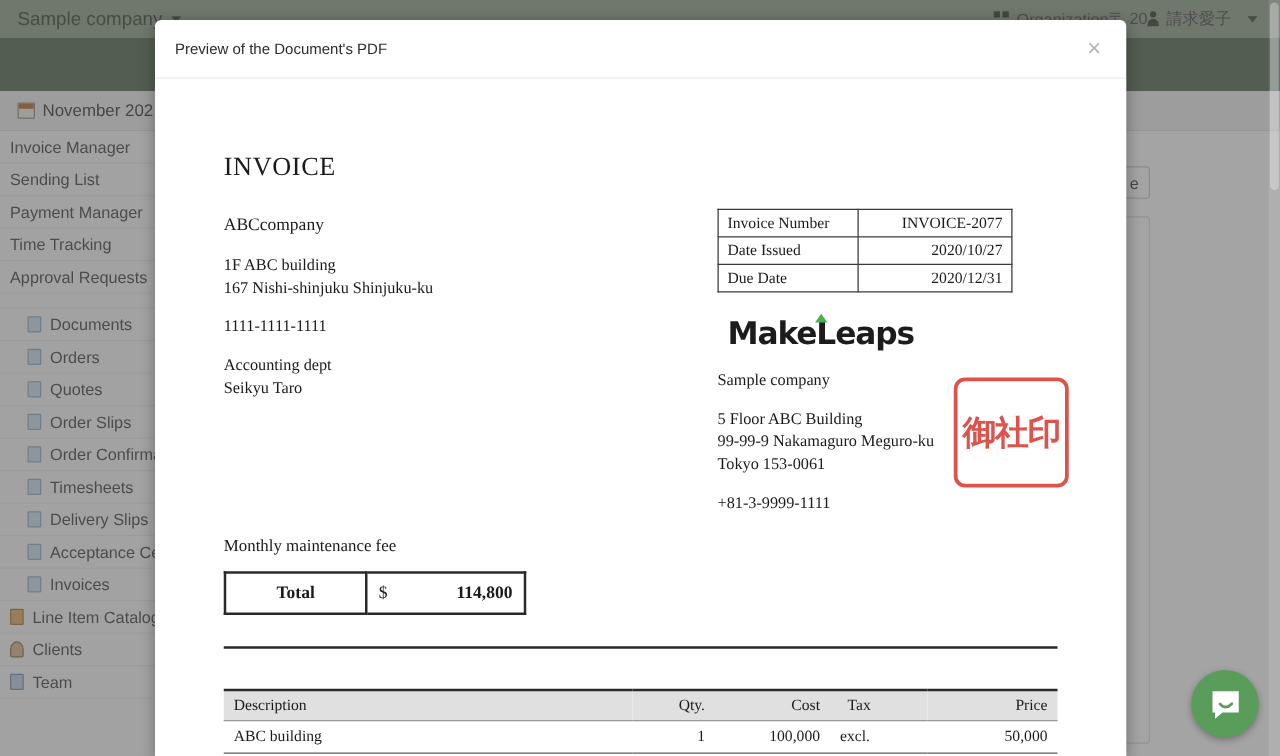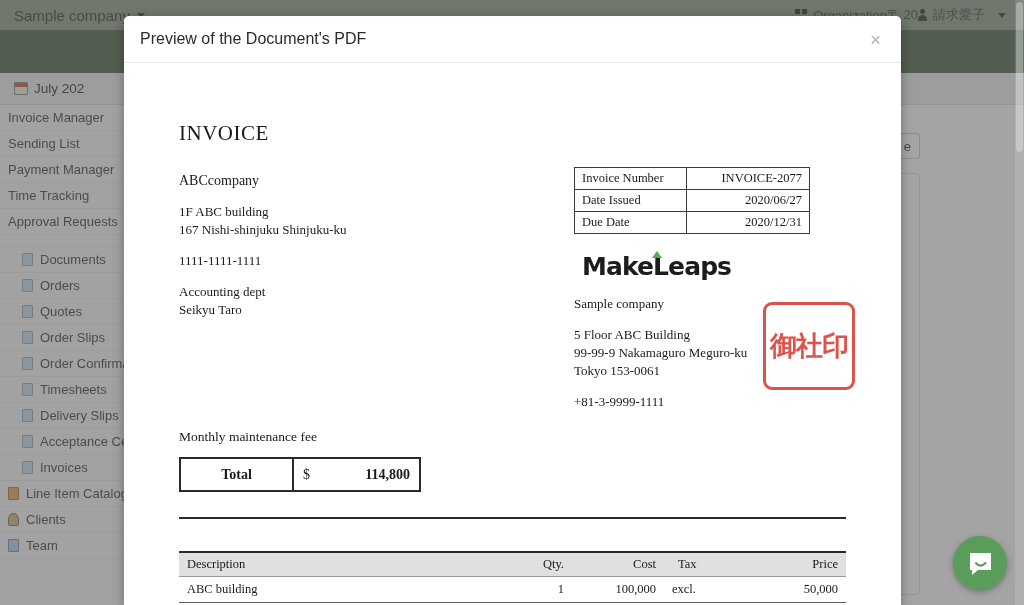--- a/index.html
+++ b/index.html
@@ -209,21 +209,21 @@
     overflow: hidden;
   }
   .modal-header {
     height: 47px;
     border-bottom: 1px solid #e6e6e6;
     display: flex;
     align-items: center;
     padding: 0 16px;
   }
   .modal-title {
-    font-size: 16px;
+    font-size: 12px;
     color: #2b2b2b;
     text-align: center;
   }
   .modal-close {
     margin-left: auto;
     font-size: 19px;
     color: #b3b3b3;
     line-height: 1;
     cursor: pointer;
     padding: 2px 4px;
@@ -410,21 +410,21 @@
           <span>請求愛子</span>
           <span class="caret-down"></span>
         </div>
       </div>
     </div>
 
     <div class="greenbar"></div>
 
     <div class="subbar">
       <span class="cal-icon"></span>
-      <span>July 202</span>
+      <span>November 202</span>
     </div>
 
     <div class="sidebar" id="sidebar">
         <div class="nav-item">
           <span>Invoice Manager</span>
         </div>
         <div class="nav-item">
           <span>Sending List</span>
         </div>
         <div class="nav-item">
@@ -530,21 +530,21 @@
 
           <div class="col-right">
             <table class="meta">
               <tbody id="meta-body">
                   <tr>
                     <td class="k">Invoice Number</td>
                     <td class="v">INVOICE-2077</td>
                   </tr>
                   <tr>
                     <td class="k">Date Issued</td>
-                    <td class="v">2020/06/27</td>
+                    <td class="v">2020/10/27</td>
                   </tr>
                   <tr>
                     <td class="k">Due Date</td>
                     <td class="v">2020/12/31</td>
                   </tr>
                 </tbody>
             </table>
 
             <div class="logo">
               <span>Ma</span><span>k</span><span>eLeaps</span>

